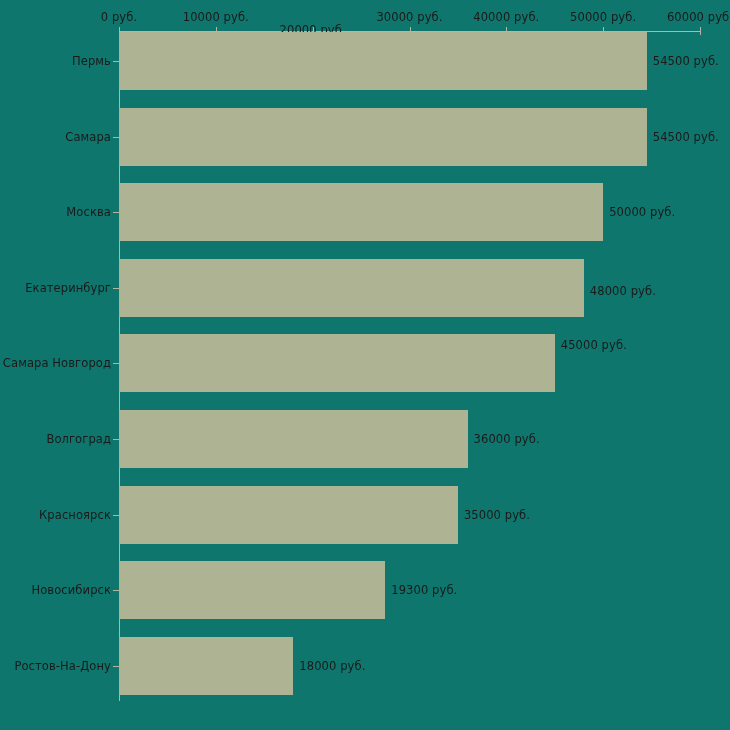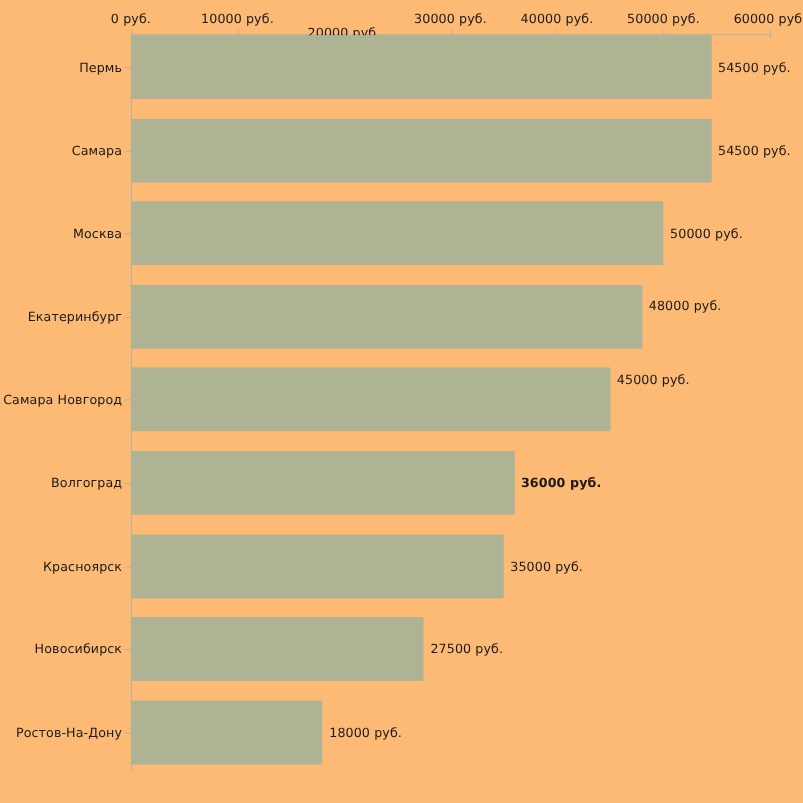--- a/index.html
+++ b/index.html
@@ -8,21 +8,21 @@
     padding: 0;
     background: #ffffff;
   }
   body {
     font-family: "DejaVu Sans", sans-serif;
   }
   #chart-root {
     position: relative;
     width: 730px;
     height: 730px;
-    background: #fdba74;
+    background: #0f766e;
     overflow: hidden;
   }
 
   
   
   
 
   .axis-top-line {
     position: absolute;
     left: 119px;
@@ -159,26 +159,26 @@
       </div>
     </div>
   <div id="bars-layer">
       <div class="bar" title="Пермь: 54500 руб." style="left: 119px; top: 32px; width: 527.742px; height: 58px; background: rgb(174, 179, 148);"></div>
       <div class="bar-value-label" style="left: 652.742px; top: 61px;">54500 руб.</div>
       <div class="bar" title="Самара: 54500 руб." style="left: 119px; top: 107.6px; width: 527.742px; height: 58px; background: rgb(174, 179, 148);"></div>
       <div class="bar-value-label" style="left: 652.742px; top: 136.6px;">54500 руб.</div>
       <div class="bar" title="Москва: 50000 руб." style="left: 119px; top: 183.2px; width: 484.167px; height: 58px; background: rgb(174, 179, 148);"></div>
       <div class="bar-value-label" style="left: 609.167px; top: 212.2px;">50000 руб.</div>
       <div class="bar" title="Екатеринбург: 48000 руб." style="left: 119px; top: 258.8px; width: 464.8px; height: 58px; background: rgb(174, 179, 148);"></div>
-      <div class="bar-value-label" style="left: 589.8px; top: 278px;">48000 руб.</div>
+      <div class="bar-value-label" style="left: 589.8px; top: 291px;">48000 руб.</div>
       <div class="bar" title="Нижний Новгород: 45000 руб." style="left: 119px; top: 334.4px; width: 435.75px; height: 58px; background: rgb(174, 179, 148);"></div>
       <div class="bar-value-label" style="left: 560.75px; top: 345px;">45000 руб.</div>
       <div class="bar" title="Волгоград: 36000 руб." style="left: 119px; top: 410px; width: 348.6px; height: 58px; background: rgb(174, 179, 148);"></div>
-      <div class="bar-value-label" style="left: 473.6px; top: 439px; font-weight: bold;">36000 руб.</div>
+      <div class="bar-value-label" style="left: 473.6px; top: 439px;">36000 руб.</div>
       <div class="bar" title="Красноярск: 35000 руб." style="left: 119px; top: 485.6px; width: 338.917px; height: 58px; background: rgb(174, 179, 148);"></div>
       <div class="bar-value-label" style="left: 463.917px; top: 514.6px;">35000 руб.</div>
       <div class="bar" title="Новосибирск: 27500 руб." style="left: 119px; top: 561.2px; width: 266.292px; height: 58px; background: rgb(174, 179, 148);"></div>
-      <div class="bar-value-label" style="left: 391.292px; top: 590.2px;">27500 руб.</div>
+      <div class="bar-value-label" style="left: 391.292px; top: 590.2px;">19300 руб.</div>
       <div class="bar" title="Ростов-На-Дону: 18000 руб." style="left: 119px; top: 636.8px; width: 174.3px; height: 58px; background: rgb(174, 179, 148);"></div>
       <div class="bar-value-label" style="left: 299.3px; top: 665.8px; text-align: center;">18000 руб.</div>
     </div>
 
 </div>
 
 </body></html>

